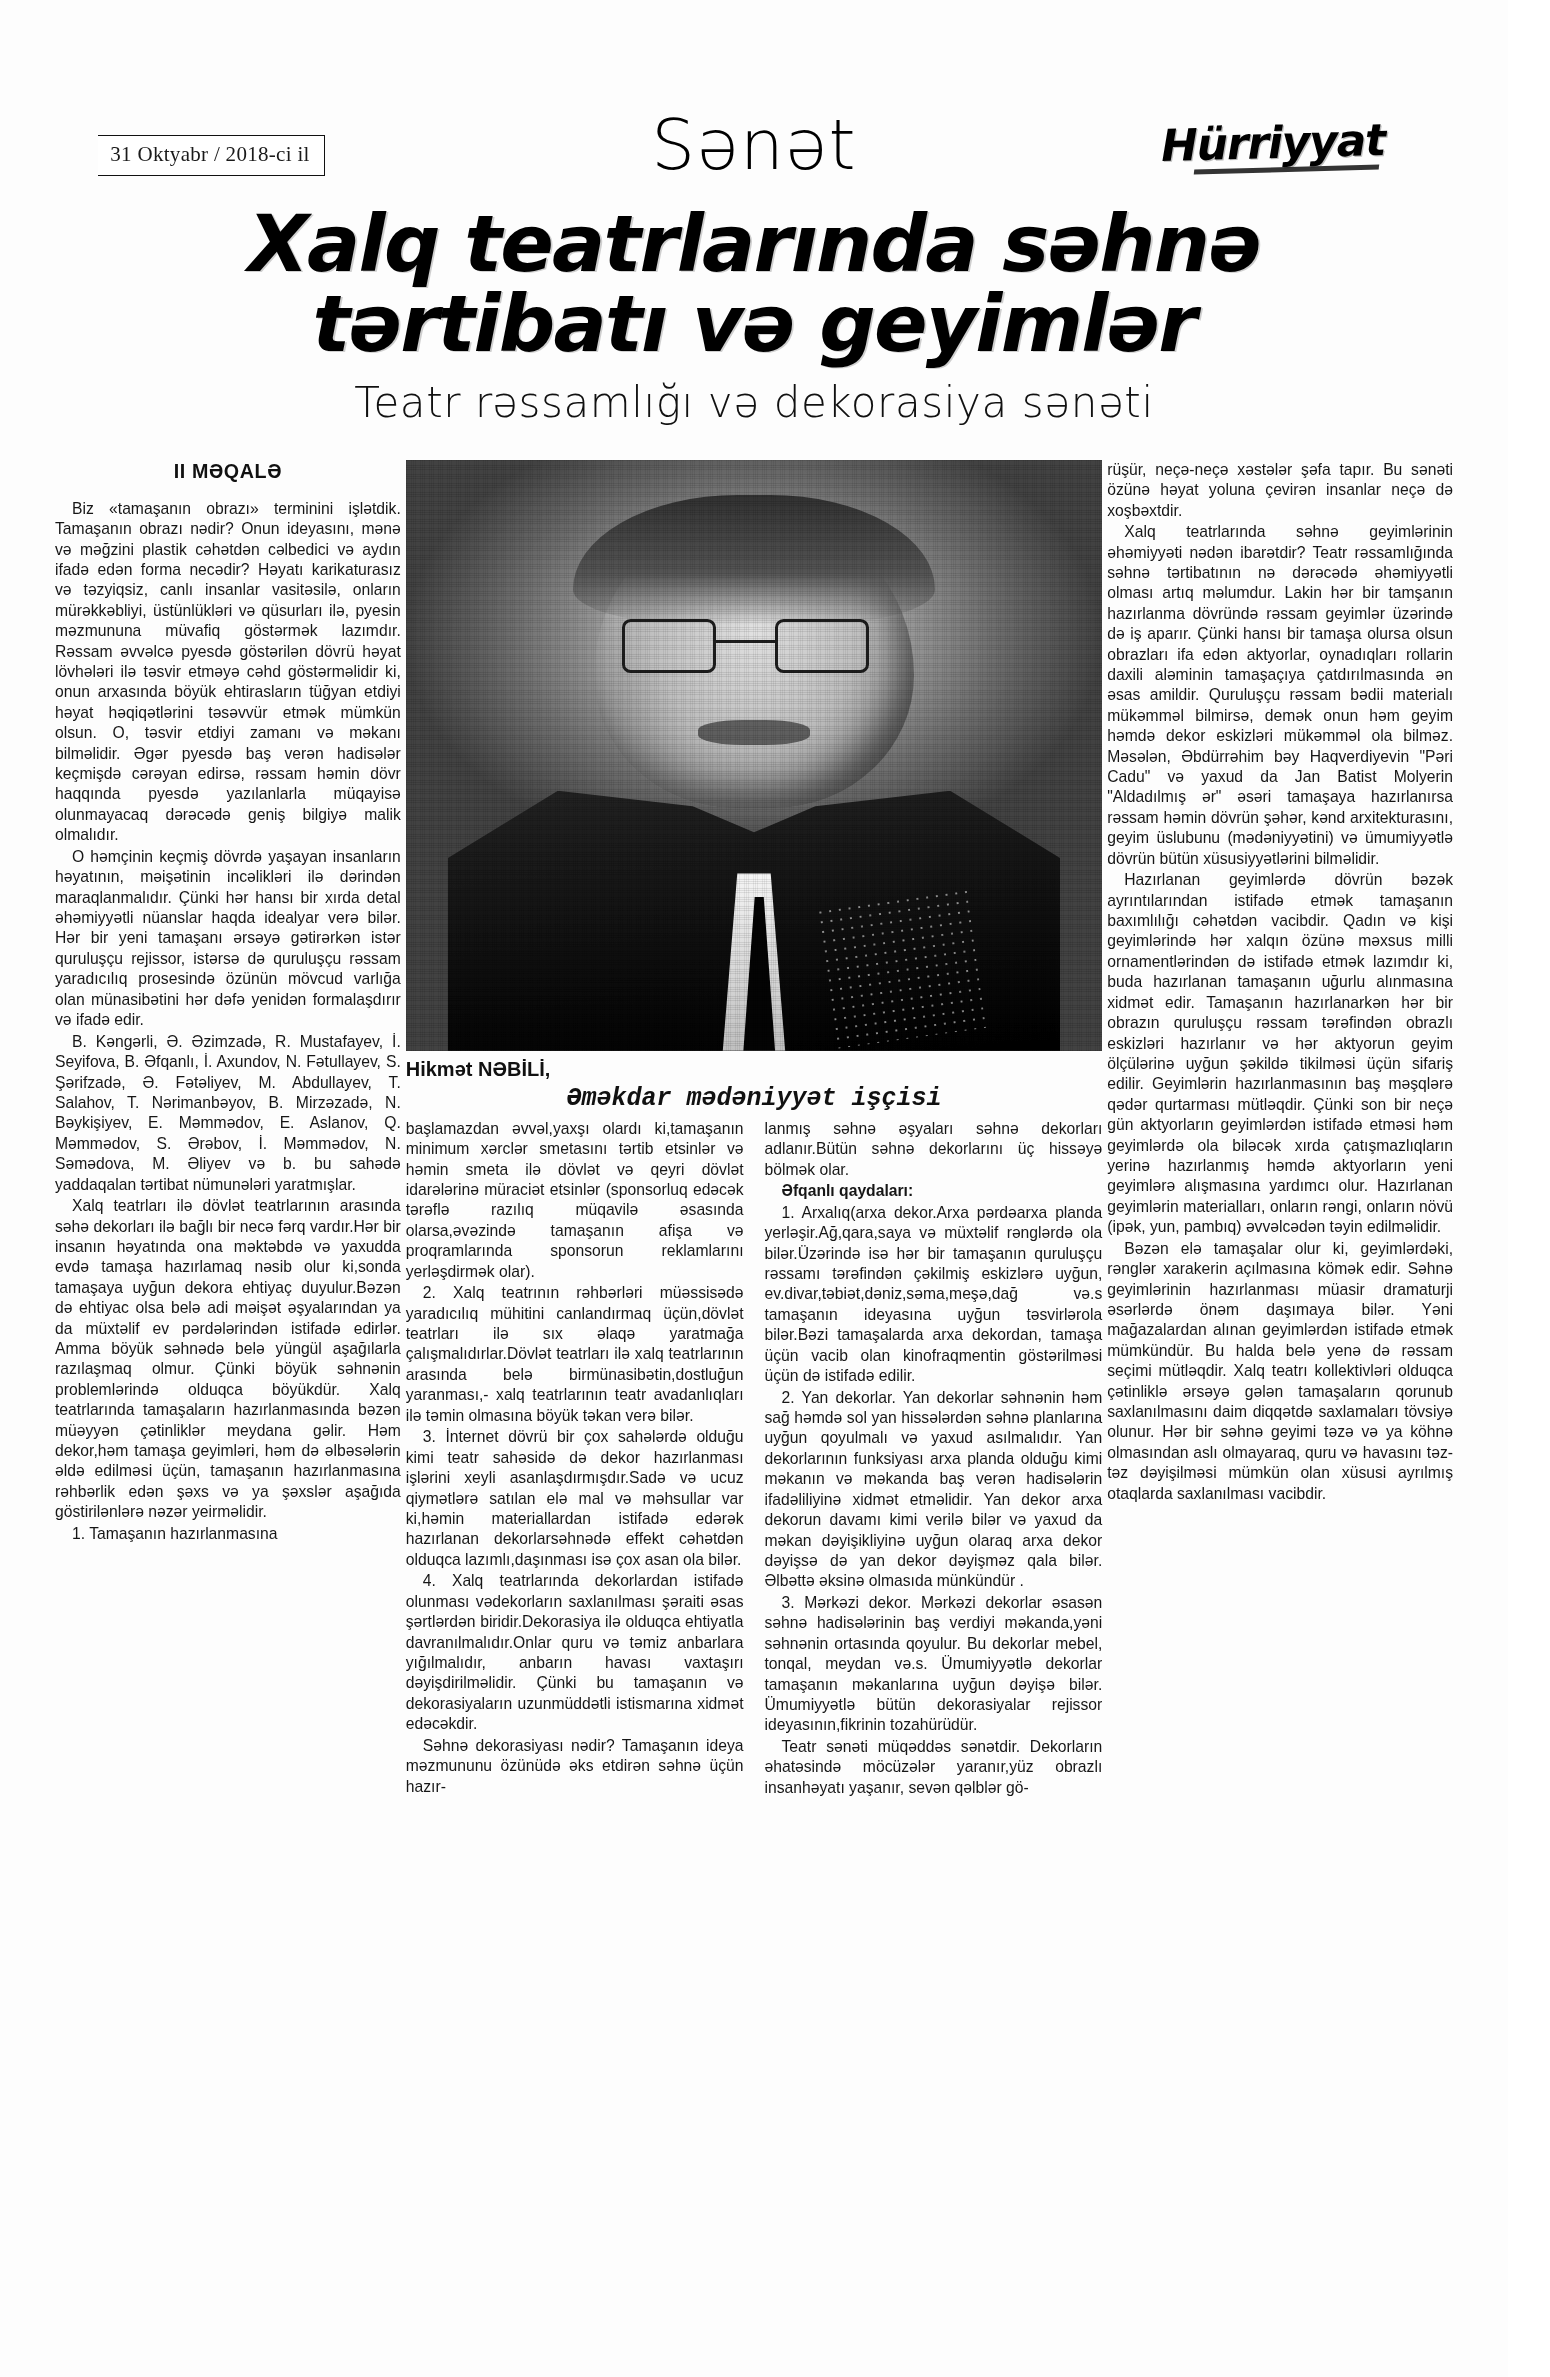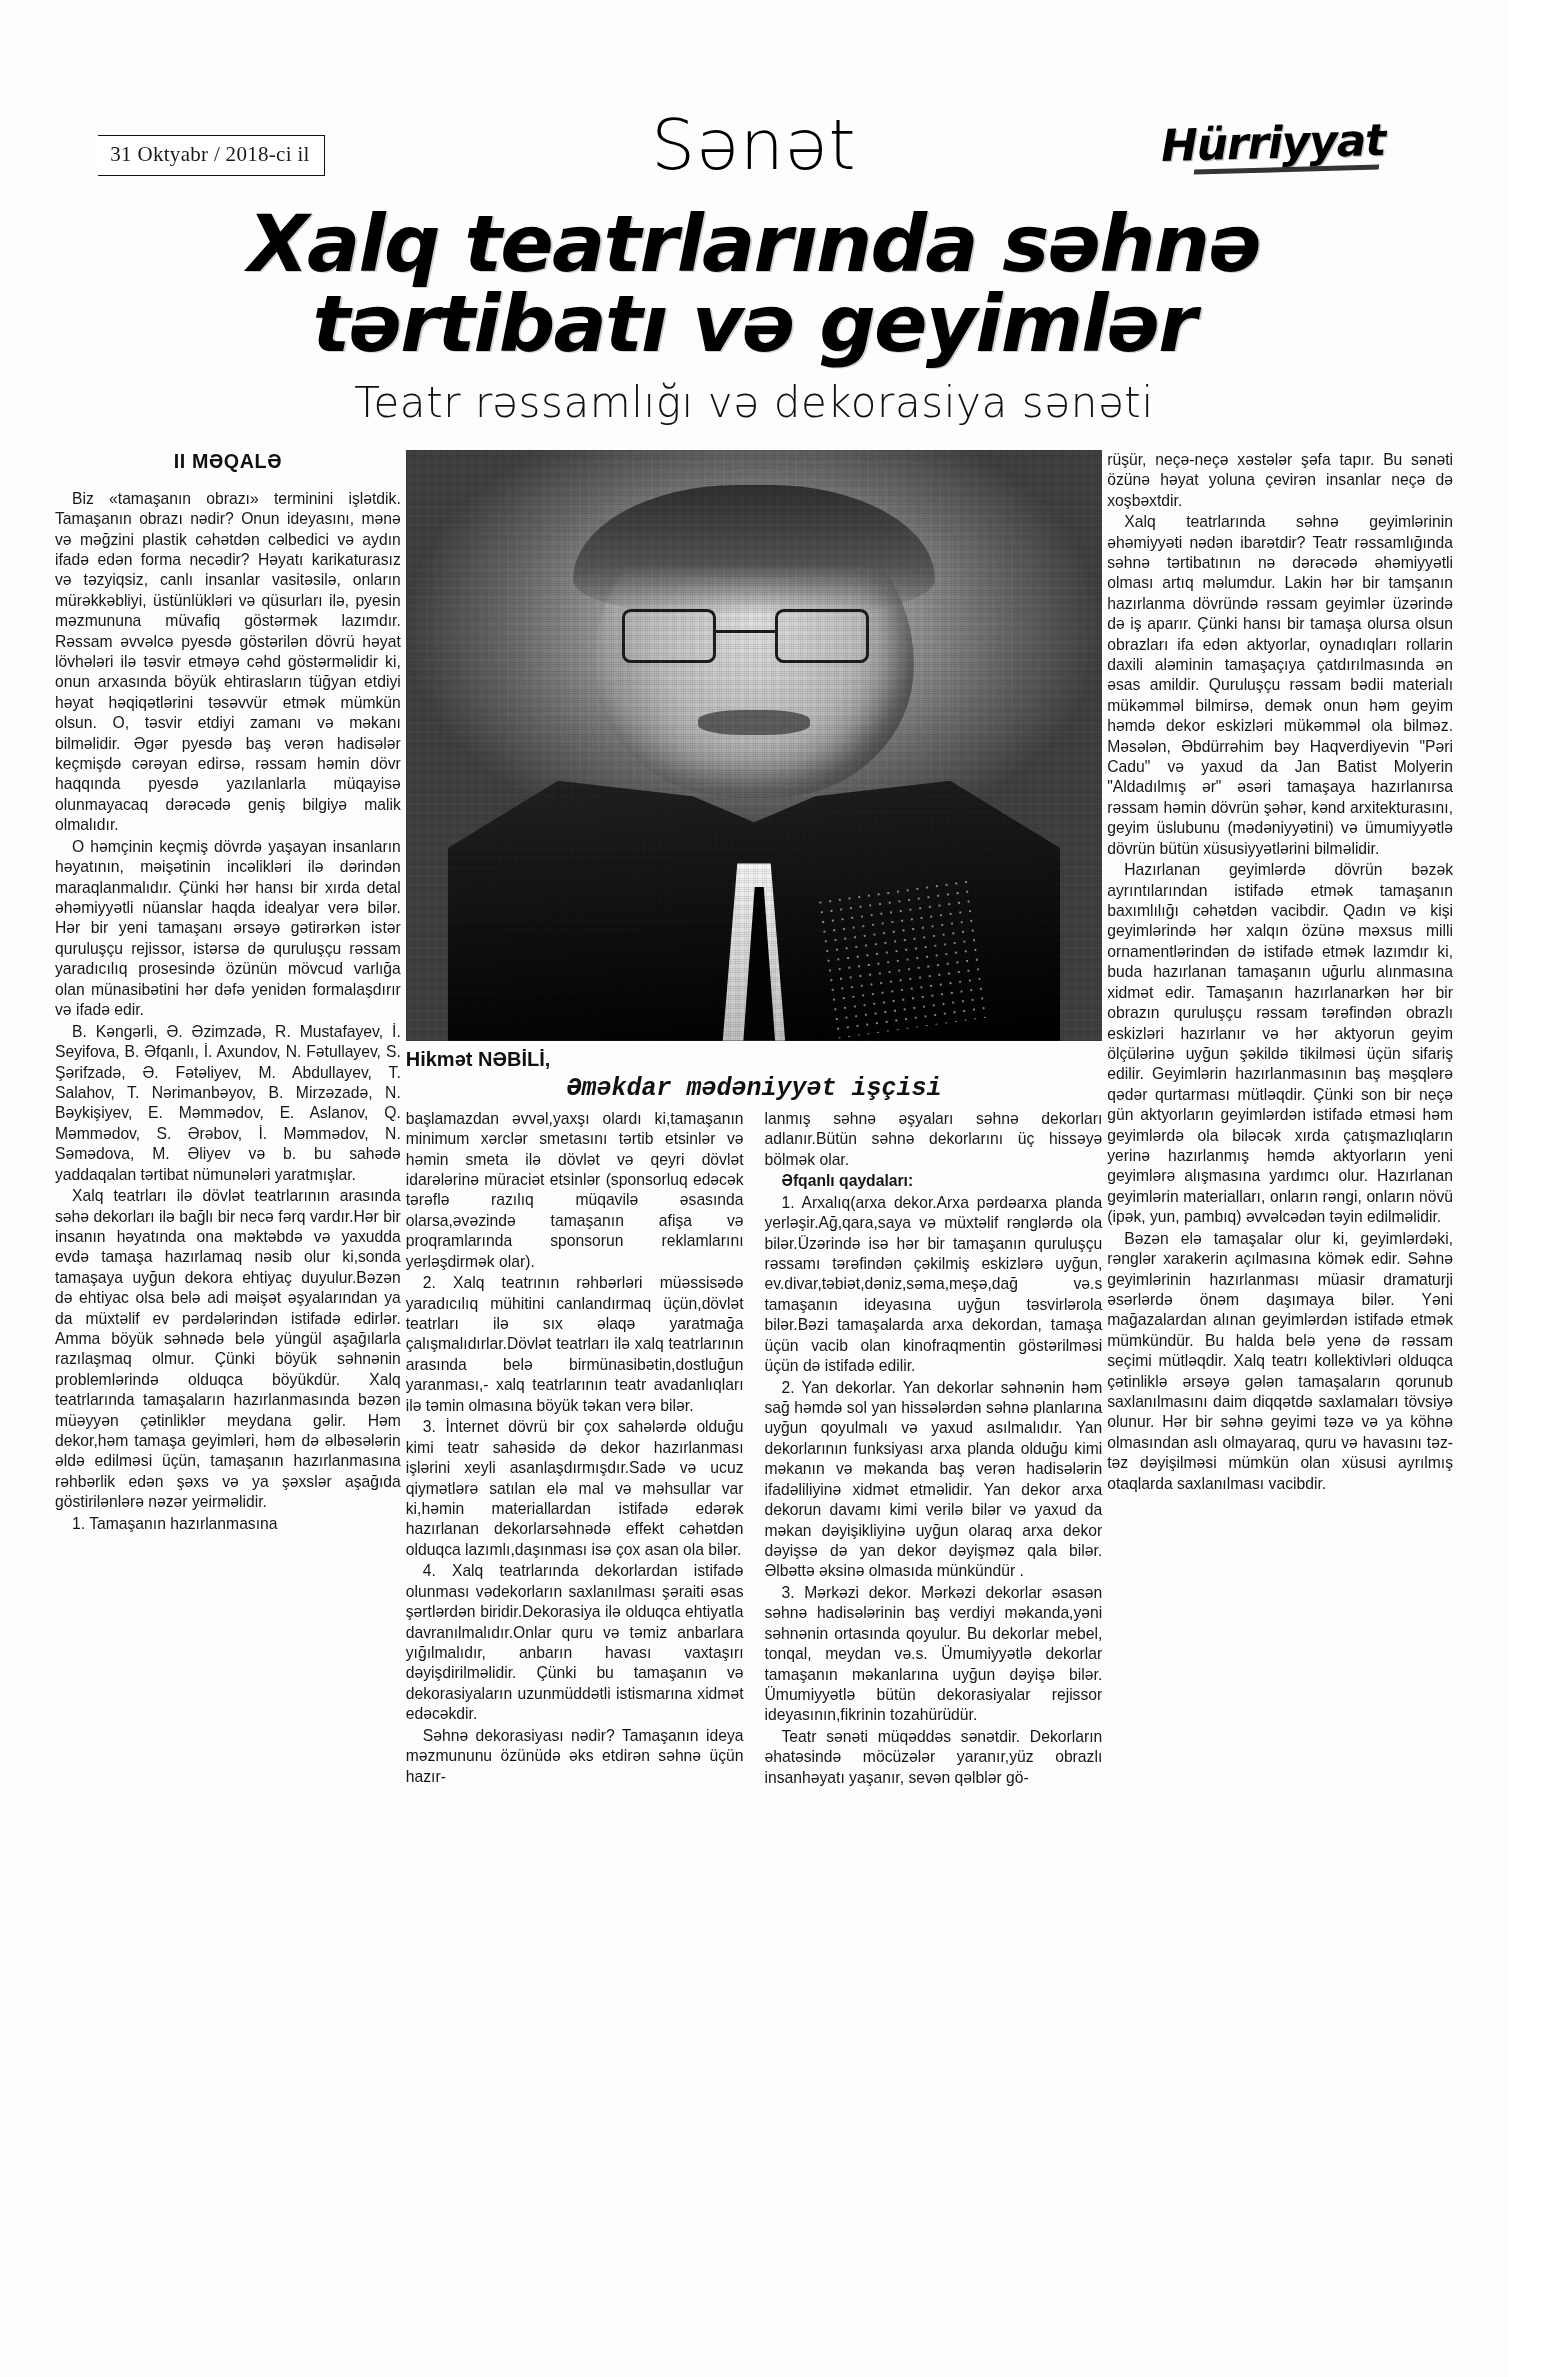--- a/index.html
+++ b/index.html
@@ -98,21 +98,21 @@
     font-weight: 300;
     font-size: 42px;
     letter-spacing: 0.6px;
     color: #111;
     margin: 16px 0 0 0;
     line-height: 1.05;
   }
 
   
   .content {
-    margin-top: 25px;
+    margin-top: 35px;
     display: grid;
     grid-template-columns: 1fr 1fr 1fr 1fr;
     column-gap: 5px;
     align-items: start;
   }
   .col {
     position: relative;
   }
   .col p, .col div.para {
     font-family: "Liberation Sans", sans-serif;

